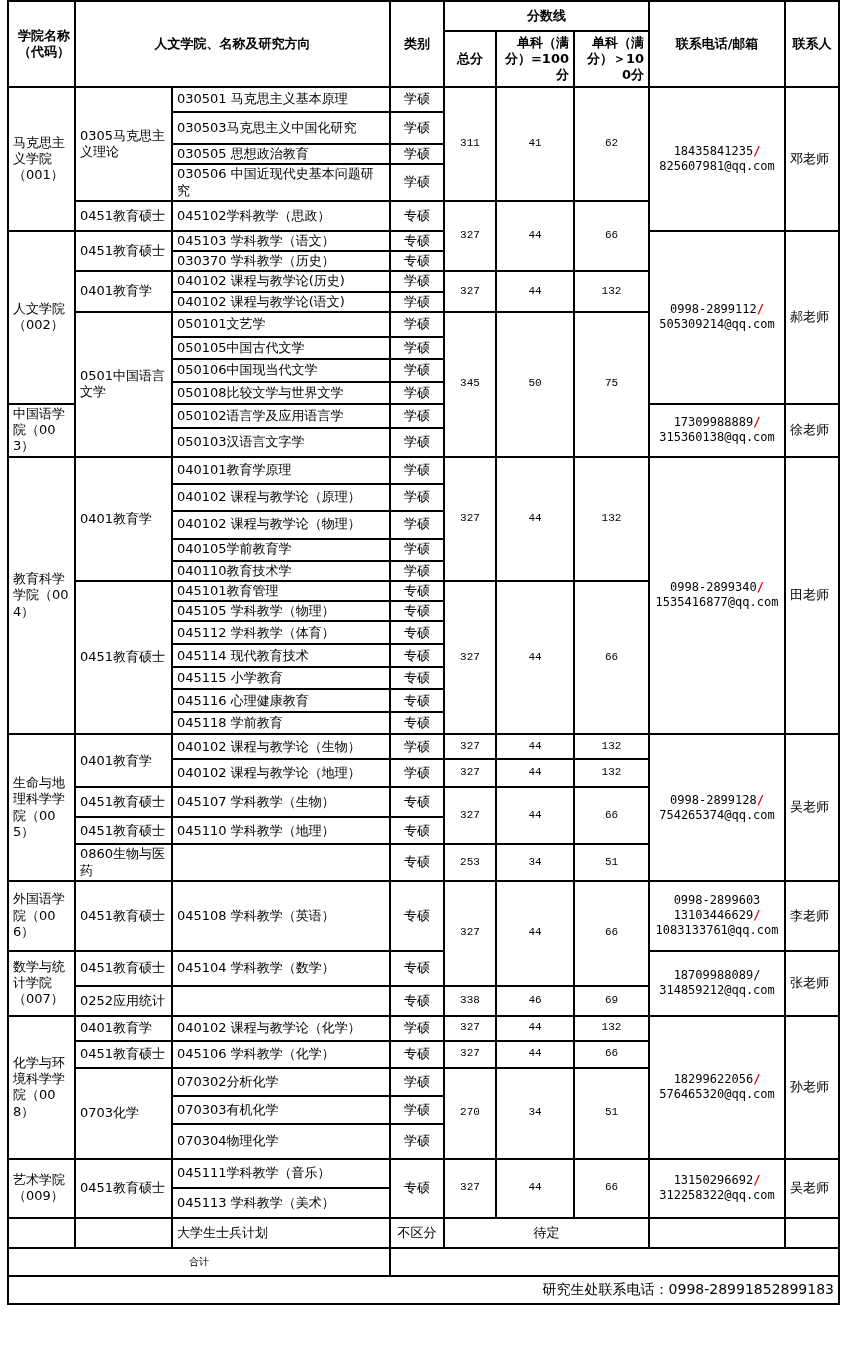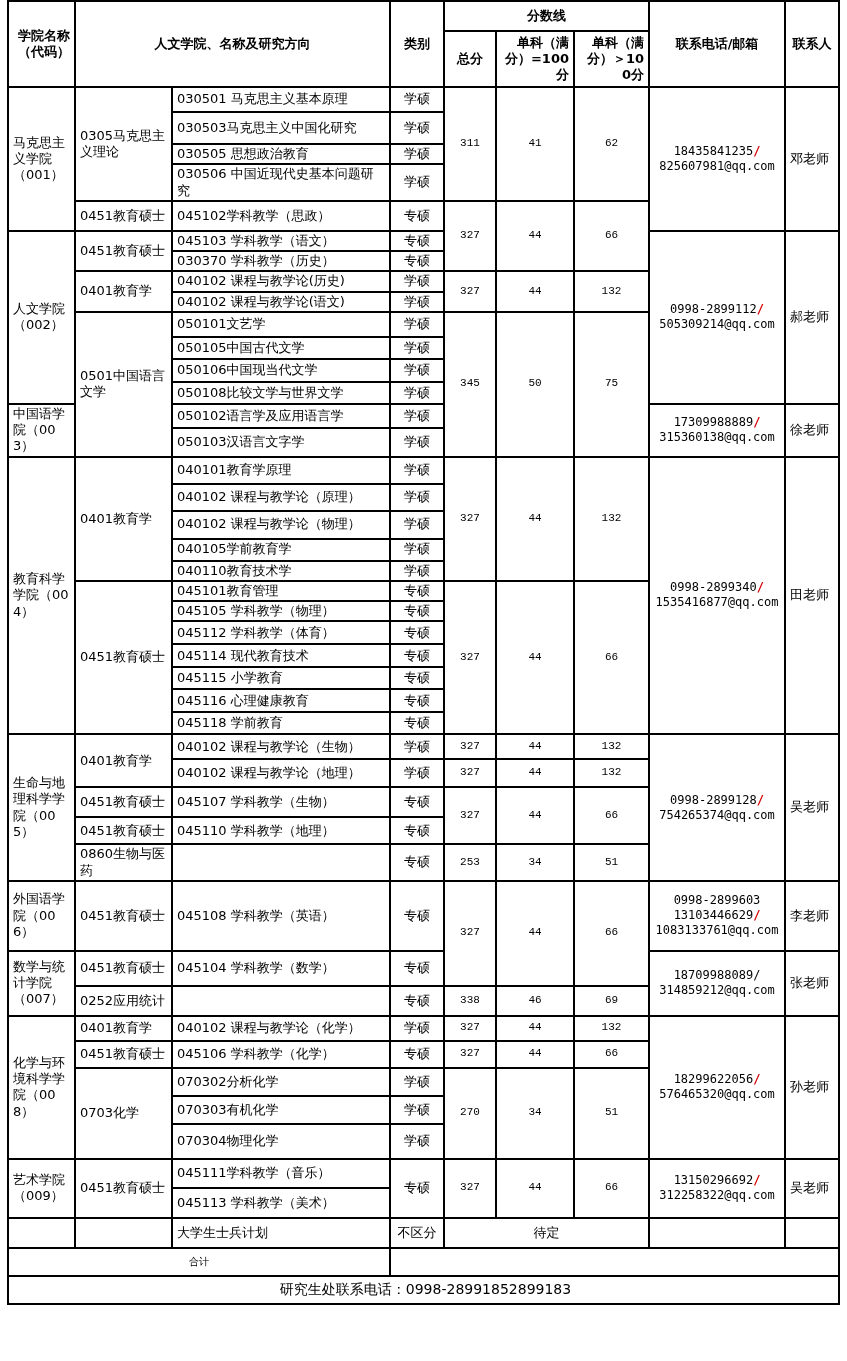--- a/index.html
+++ b/index.html
@@ -9,21 +9,21 @@
   .sheet th,.sheet td{border:2px solid #000;padding:1px 4px;font-size:13px;line-height:1.25;vertical-align:middle;text-align:center;word-break:break-all;overflow:hidden;}
   .sheet th{font-weight:bold;}
   th.l,td.l{text-align:right;}
   td.col,td.grp,td.maj{text-align:left;}
   td.person{text-align:left;padding:1px 4px;}
   td.contact{font-size:12px;font-family:"DejaVu Sans Mono","Liberation Mono",monospace;}
   td.contact .cl{text-align:center;white-space:nowrap;}
   .rs{color:#d40000;font-weight:bold;}
   .bs{color:#000;}
   td.sc{font-family:Liberation Mono, monospace;font-size:11px;}
-  .note-row td{text-align:center;padding-left:8px;font-size:14px;}
+  .note-row td{text-align:right;padding-left:8px;font-size:14px;}
   .total-row td{font-size:10px;}
 </style>
 </head>
 <body>
 
 <div class="page">
 
   <table class="sheet">
     <colgroup>
       <col style="width:67px">

